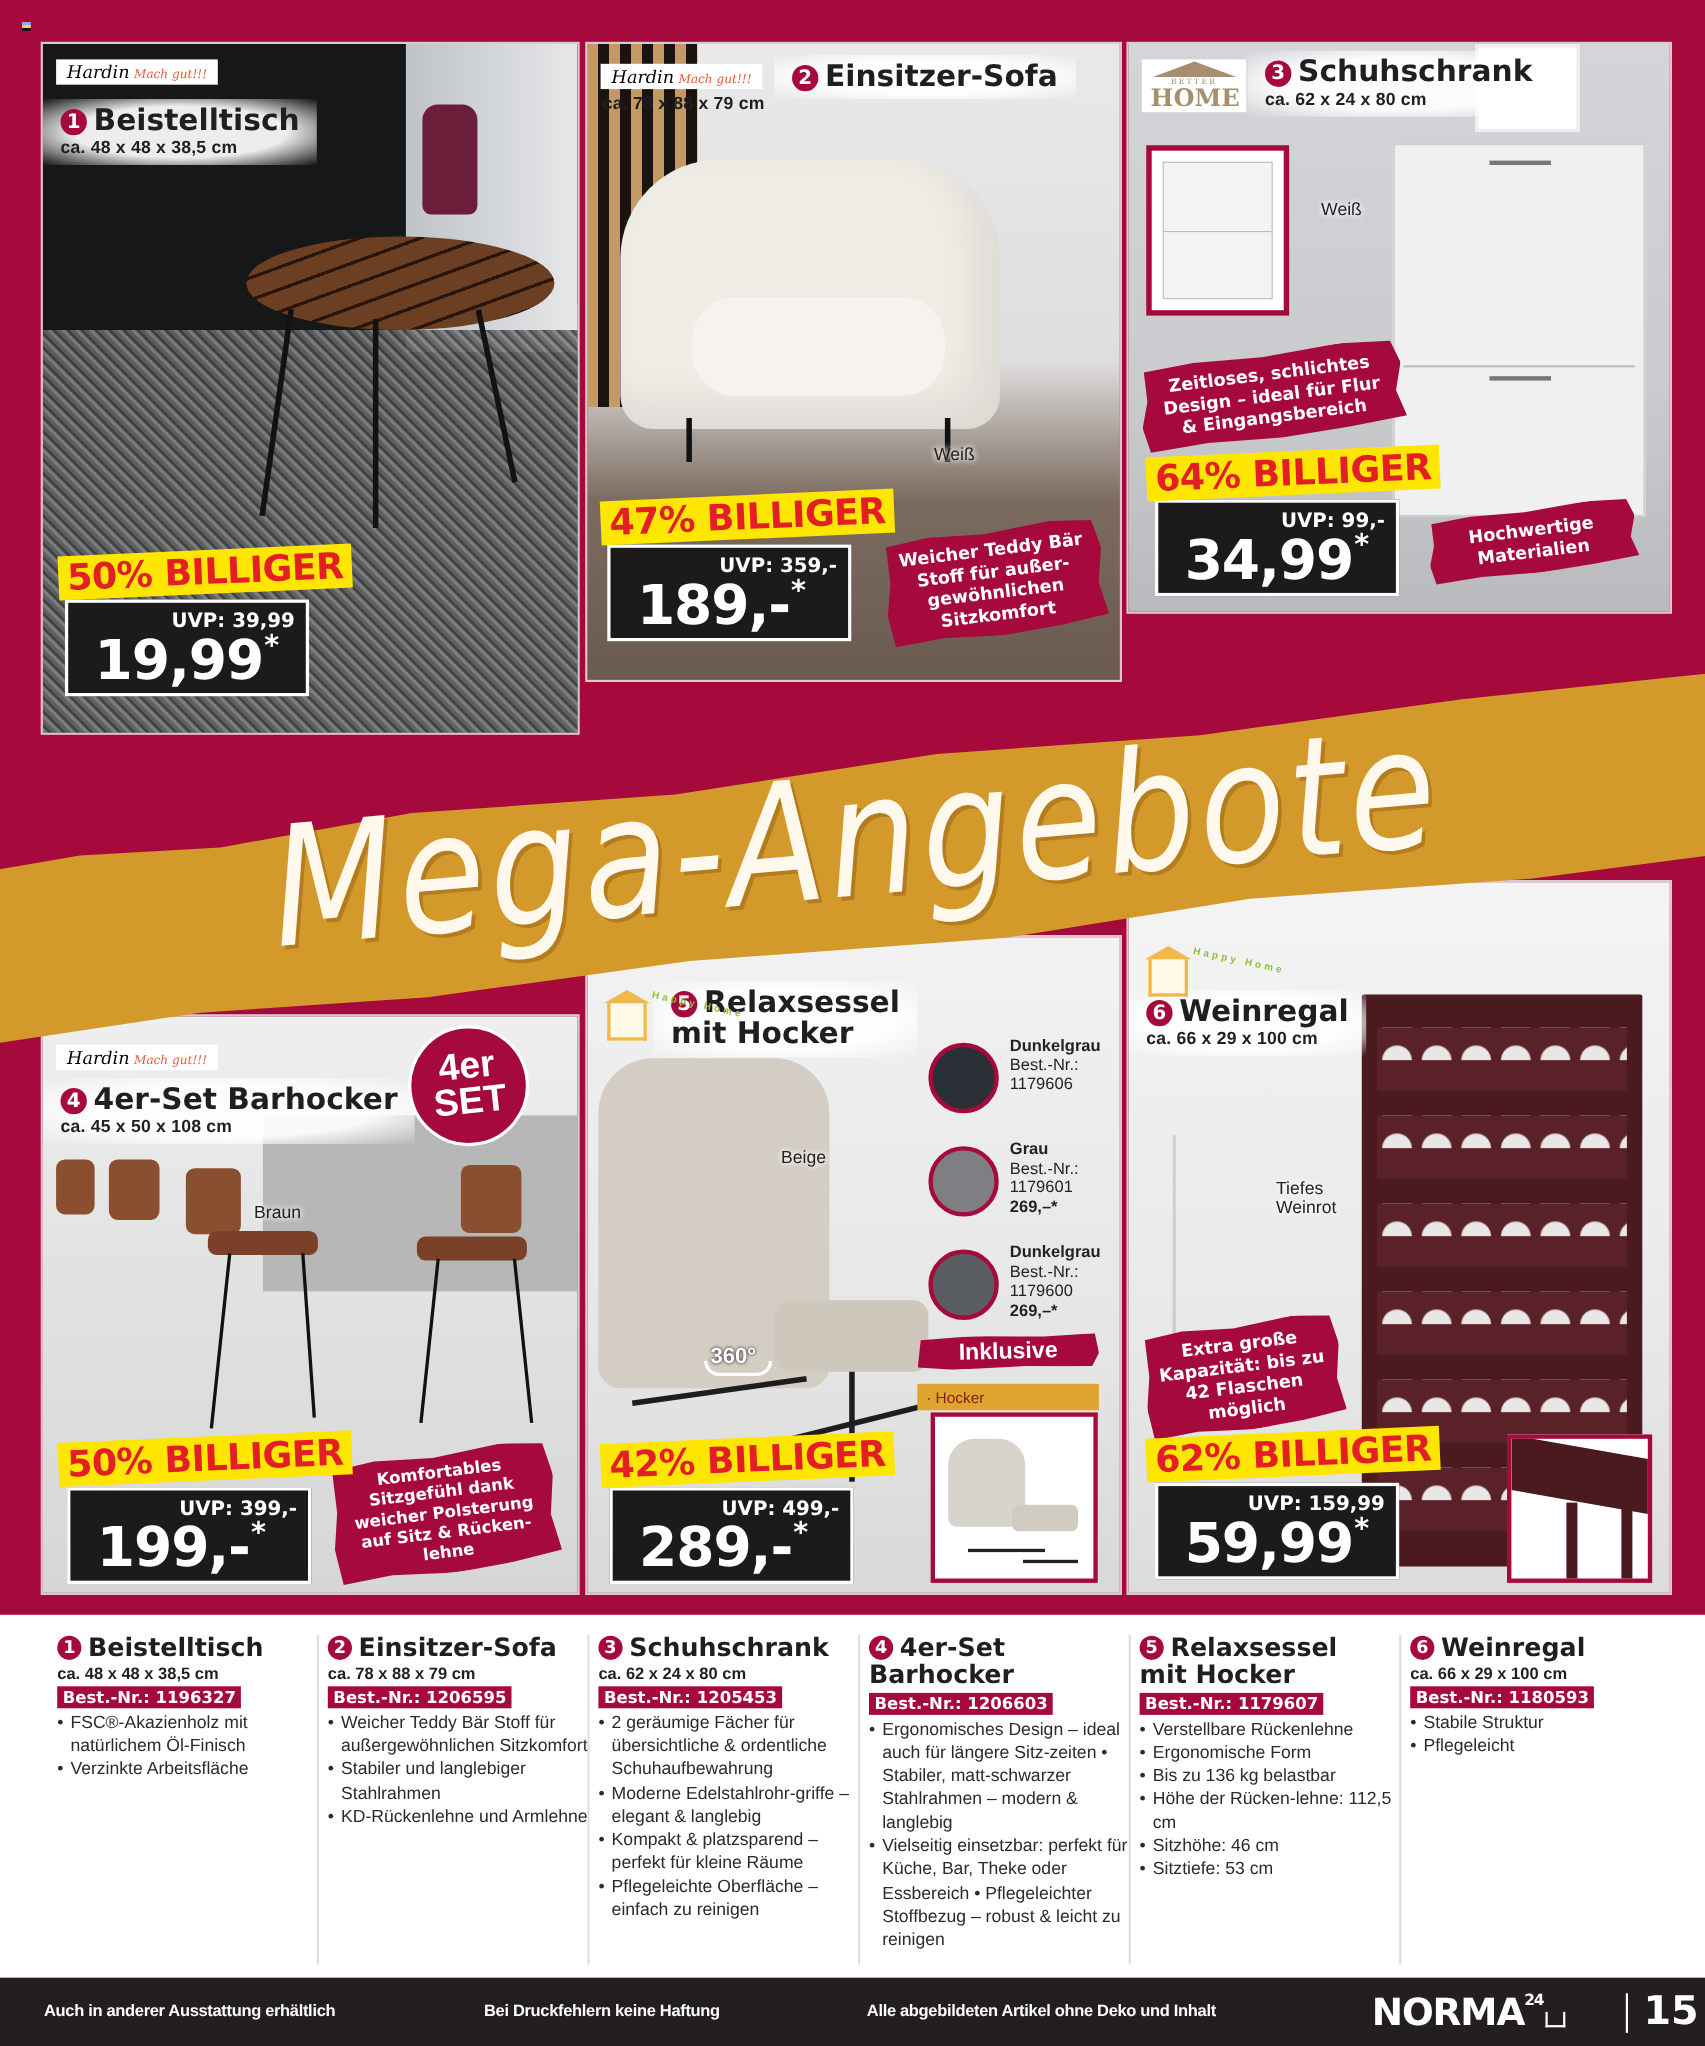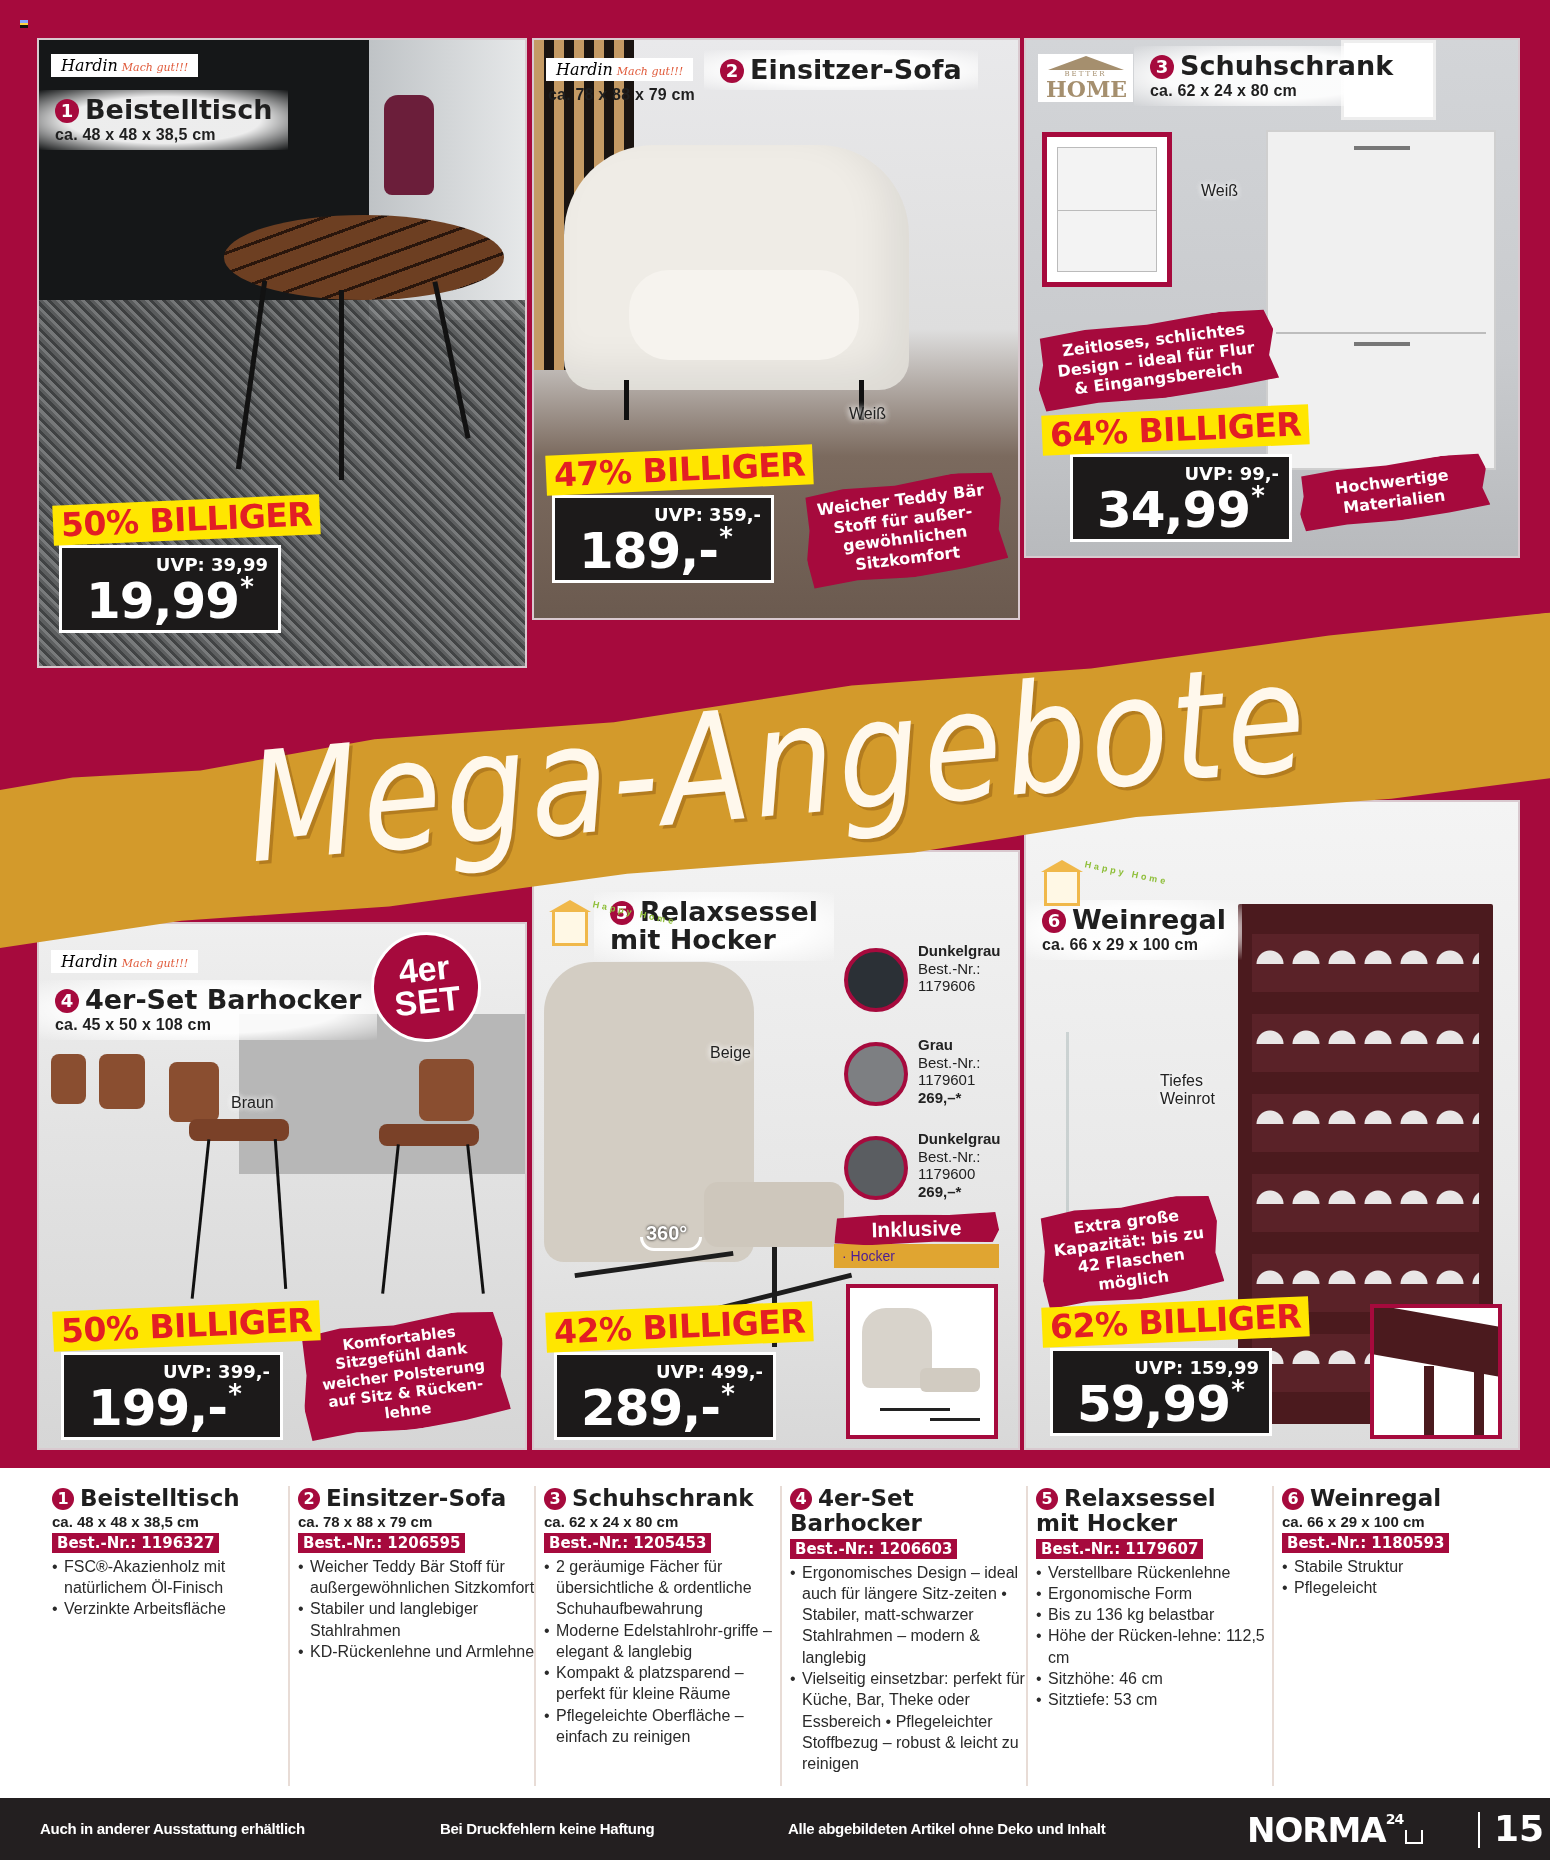--- a/index.html
+++ b/index.html
@@ -100,21 +100,21 @@
 
   .swatches { position: absolute; z-index: 6; left: 310px; top: 90px; width: 170px; }
   .swatch-row { display: flex; align-items: flex-start; margin-bottom: 6px; height: 88px; }
   .swatch { width: 64px; height: 64px; border-radius: 50%; border: 4px solid #a60a3d; flex: 0 0 auto; margin-right: 10px; margin-top: 6px; }
   .swatch-text { font-family: "Liberation Sans", sans-serif; font-size: 15px; color: #222; line-height: 1.18; }
   .swatch-text b { font-weight: 700; display: block; }
 
   .inklusive { position: absolute; z-index: 7; left: 300px; top: 362px; width: 165px; }
   .inklusive .head { background: #a60a3d; color: #fff; font-weight: 700; font-size: 21px; text-align: center; padding: 3px 0; transform: rotate(-1.5deg);
     clip-path: polygon(2% 8%, 30% 0, 70% 6%, 98% 0, 100% 60%, 96% 100%, 60% 94%, 20% 100%, 0 90%); }
-  .inklusive .item { background: #e0a531; color: #4c1d95; font-size: 14px; padding: 4px 8px; margin-top: 0; }
+  .inklusive .item { background: #e0a531; color: #7f1d1d; font-size: 14px; padding: 4px 8px; margin-top: 14px; }
 
   .rot360 { position: absolute; z-index: 6; left: 112px; top: 370px; color: #fff; font-weight: 700; font-size: 20px; text-shadow: 0 0 3px #000; }
   .rot360 .arc { display: block; width: 62px; height: 14px; border: 3px solid #fff; border-top: none; border-radius: 0 0 40px 40px; margin-top: -8px; margin-left: -6px; }
 
   .inset { position: absolute; z-index: 7; border: 4px solid #a60a3d; background: #fff; overflow: hidden; }
 
   
   .banner { position: absolute; left: -20px; top: 650px; width: 1600px; height: 270px; z-index: 10; transform: rotate(-5deg); }
   .banner .stroke { position: absolute; left: 0; top: 30px; width: 100%; height: 200px; background: #d39a2b;
     clip-path: polygon(0 22%, 6% 18%, 14% 20%, 25% 12%, 40% 14%, 55% 6%, 70% 8%, 85% 2%, 100% 0, 100% 82%, 88% 86%, 72% 84%, 58% 92%, 40% 90%, 25% 96%, 12% 94%, 0 100%); }
@@ -214,21 +214,21 @@
     <div class="t1">BETTER</div>
     <div class="t2">HOME</div>
   </div>
   <div class="title-block halo" style="left:108px;top:6px;">
     <div class="prod-title"><span class="num-badge">3</span><span>Schuhschrank</span></div>
     <div class="prod-dims">ca. 62 x 24 x 80 cm</div>
   </div>
   <div class="color-label" style="left:175px;top:142px;">Weiß</div>
   <div class="feature-stamp" style="left:10px;top:280px;width:240px;">Zeitloses, schlichtes Design – ideal für Flur &amp; Eingangsbereich</div>
   <div class="discount" style="left:16px;top:370px;">64% BILLIGER</div>
-  <div class="pricebox" style="left:24px;top:414px;margin-left:20px;">
+  <div class="pricebox" style="left:24px;top:414px;">
     <span class="uvp">UVP: 99,-</span>
     <span class="price"><span>34,99</span><span class="star">*</span></span>
   </div>
   <div class="feature-stamp" style="left:272px;top:422px;width:190px;">Hochwertige Materialien</div>
 </div>
 
 <div class="panel p4">
   <div class="shape counter"></div>
   <div class="shape stool-back" style="left:12px;top:130px;width:35px;height:50px;"></div>
   <div class="shape stool-back" style="left:60px;top:130px;width:46px;height:55px;"></div>

